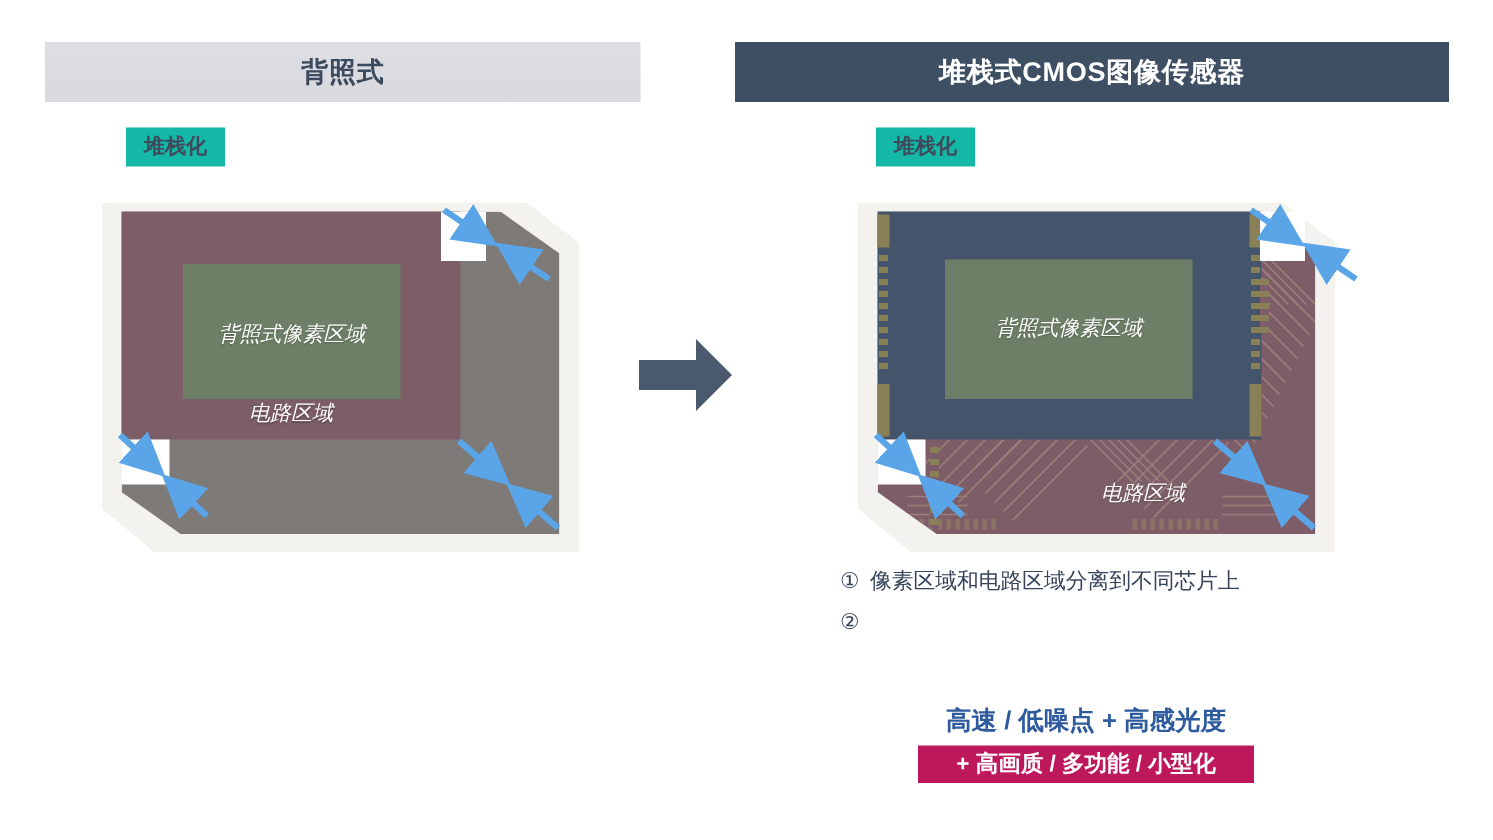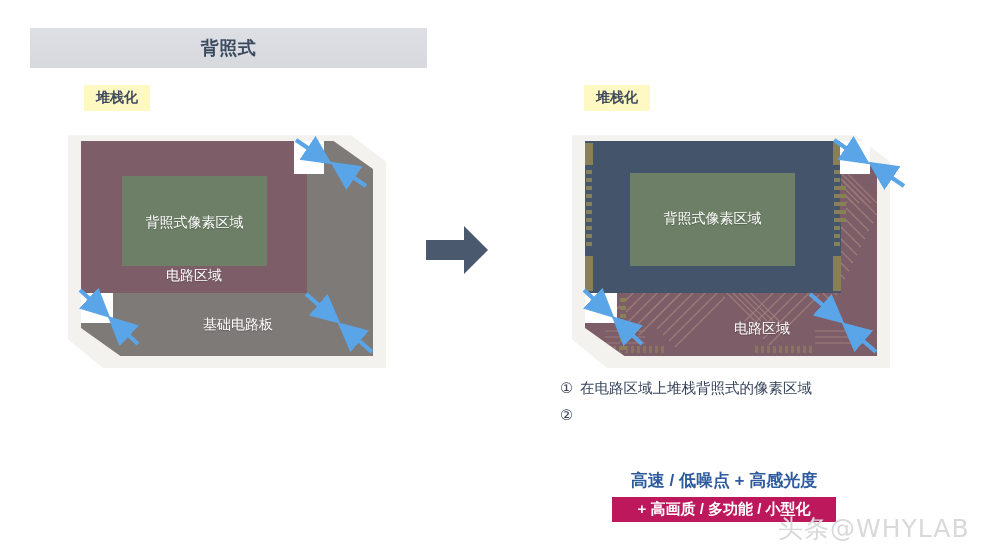--- a/index.html
+++ b/index.html
@@ -22,21 +22,21 @@
     color:#3c4a5e;font-size:18px;
   }
   .hdr-right{
     left:490px;top:28px;width:476px;height:40px;
     background:#3e4f64;color:#ffffff;font-size:18px;
   }
 
   
   .chip{
     position:absolute;height:26px;display:flex;align-items:center;
-    justify-content:center;background:#fef9c3;color:#3f4b5c;
+    justify-content:center;background:#14b8a6;color:#3f4b5c;
     font-size:14px;font-weight:bold;padding:0 12px;
   }
   .chip-left{left:84px;top:85px;}
   .chip-right{left:584px;top:85px;}
 
   
   .diagram{position:absolute;}
 
   
   .halo{
@@ -93,20 +93,21 @@
 
   
   .pad{position:absolute;background:#8a8058;}
   .pad-seg{position:absolute;background:#8a8058;}
 
   
   .dlabel{
     position:absolute;color:#ffffff;font-size:14px;
     text-align:center;white-space:nowrap;
     text-shadow:0 1px 1px rgba(0,0,0,.25);
+    font-style:italic;
   }
 
   
   .dblarrow{position:absolute;pointer-events:none;}
 
   
   #mid-arrow{position:absolute;left:424px;top:222px;width:66px;height:56px;}
 
   
   .notes{position:absolute;left:560px;top:375px;width:420px;}
@@ -135,35 +136,35 @@
     color:#d9d9d9;font-size:25px;letter-spacing:1px;
     white-space:nowrap;font-family:"DejaVu Sans",sans-serif;
   }
 </style>
 </head>
 <body>
 
 <div class="stage">
 
   <div class="hdr hdr-left">背照式</div>
+  <div class="hdr hdr-right">堆栈式CMOS图像传感器</div>
 
   <div class="chip chip-left">堆栈化</div>
   <div class="chip chip-right">堆栈化</div>
 
   <div class="diagram" id="diag-left">
     <div class="halo l-halo"></div>
     <div class="l-base"></div>
     <div class="l-circuit"></div>
     <div class="l-pixel"></div>
     <div class="notch l-notch-tr"></div>
     <div class="notch l-notch-bl"></div>
 
     <div class="dlabel" style="left:54px;top:86px;width:145px;">背照式像素区域</div>
     <div class="dlabel" style="left:13px;top:139px;width:226px;">电路区域</div>
-    <div class="dlabel" style="left:60px;top:188px;width:220px;">基础电路板</div>
 
     <svg class="dblarrow" style="left:214px;top:4px;" width="100" height="62">
       <defs>
         <marker id="lA1" markerWidth="7" markerHeight="7" refX="5.6" refY="3.4" orient="auto">
             <path d="M0,0 L7,3.4 L0,6.8 z" fill="#59a5e8"></path>
           </marker>
         <marker id="lA2" markerWidth="7" markerHeight="7" refX="5.6" refY="3.4" orient="auto">
             <path d="M0,0 L7,3.4 L0,6.8 z" fill="#59a5e8"></path>
           </marker>
       </defs>
@@ -341,25 +342,24 @@
           </marker>
       </defs>
       <line x1="14" y1="10" x2="44" y2="36" stroke="#59a5e8" stroke-width="4.2" marker-end="url(#rC1)"></line>
       <line x1="80" y1="68" x2="50" y2="42" stroke="#59a5e8" stroke-width="4.2" marker-end="url(#rC2)"></line>
     </svg>
   </div>
 
   <div class="notes">
     <div class="note-row">
       <span class="note-num">①</span>
-      <span>在电路区域上堆栈背照式的像素区域</span>
+      <span>像素区域和电路区域分离到不同芯片上</span>
     </div>
     <div class="note-row">
       <span class="note-num">②</span>
     </div>
   </div>
 
   <div class="benefit1">高速 / 低噪点 + 高感光度</div>
   <div class="benefit2">+ 高画质 / 多功能 / 小型化</div>
 
-  <div class="watermark">头条@WHYLAB</div>
 
 </div>
 
 </body></html>

